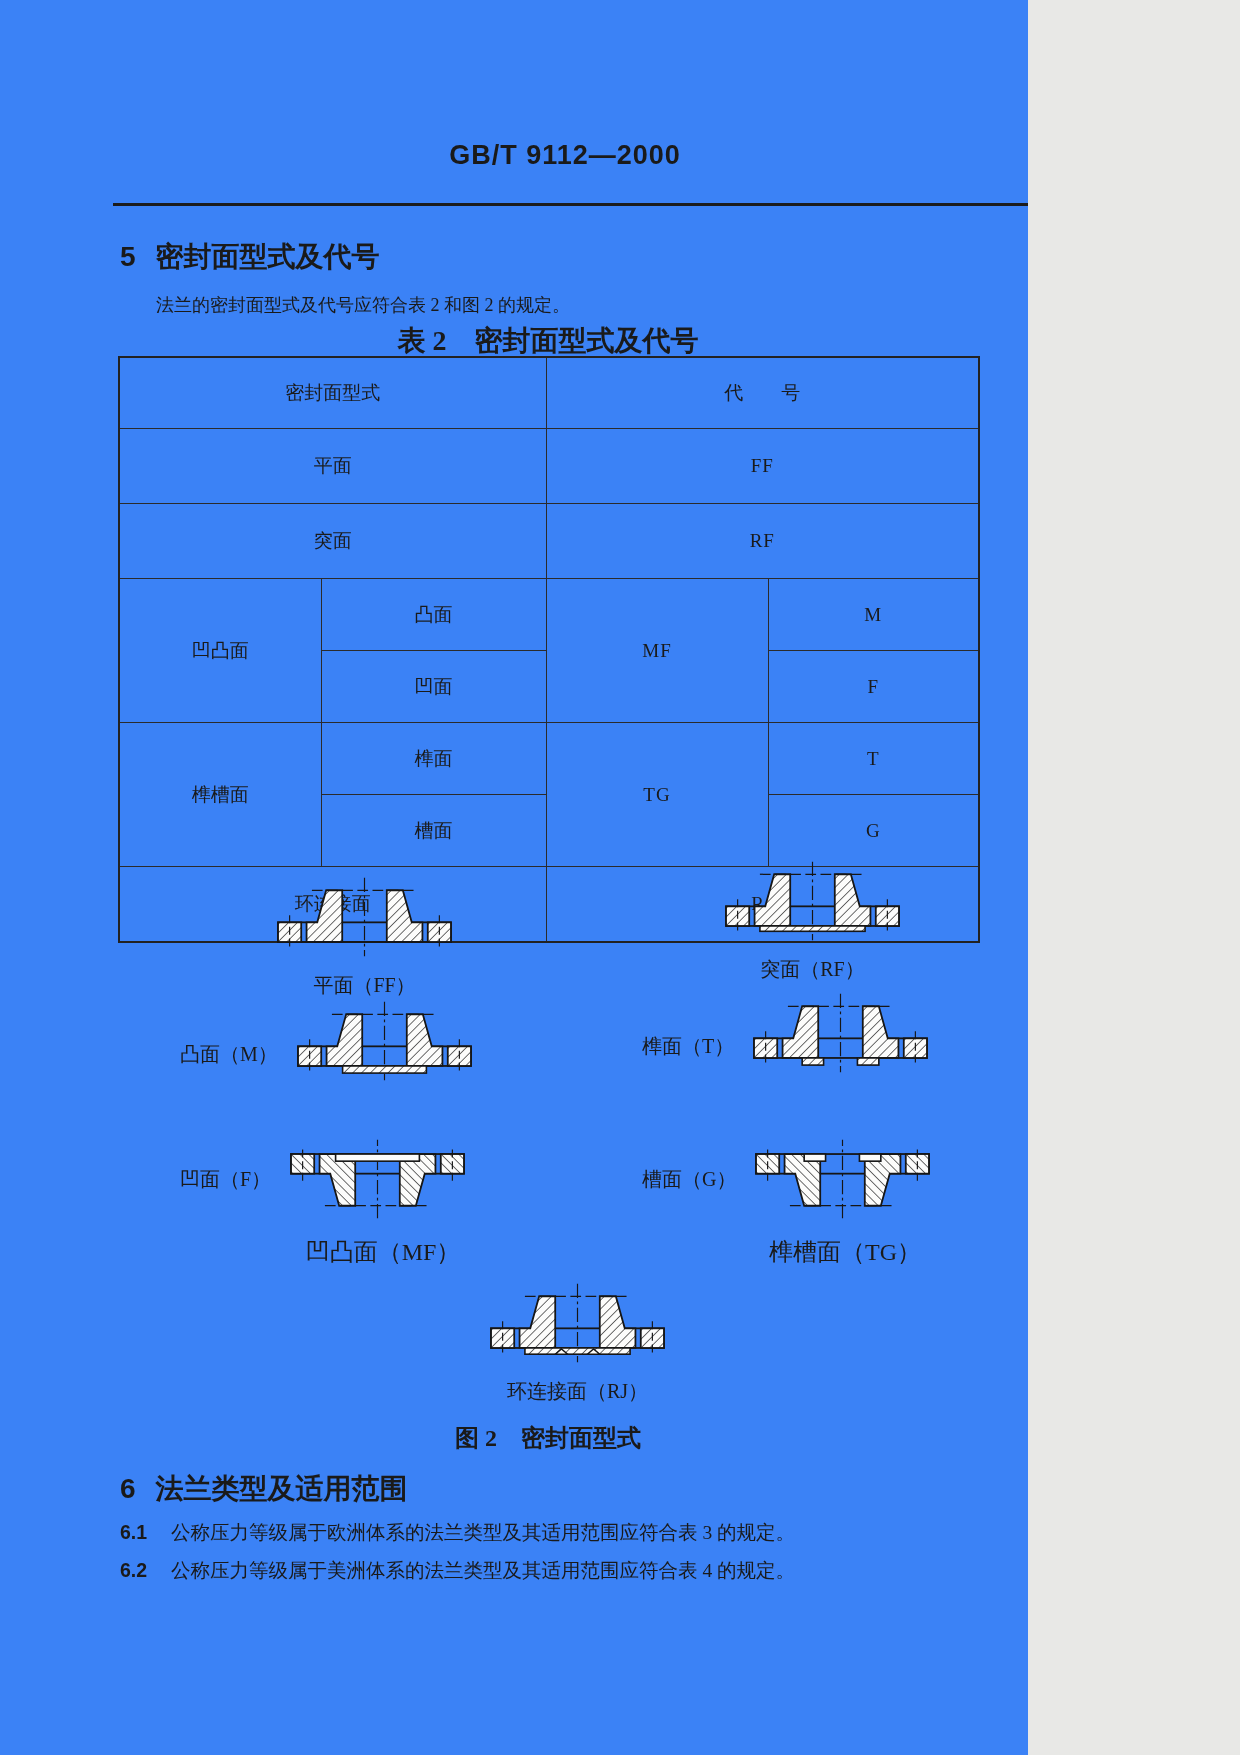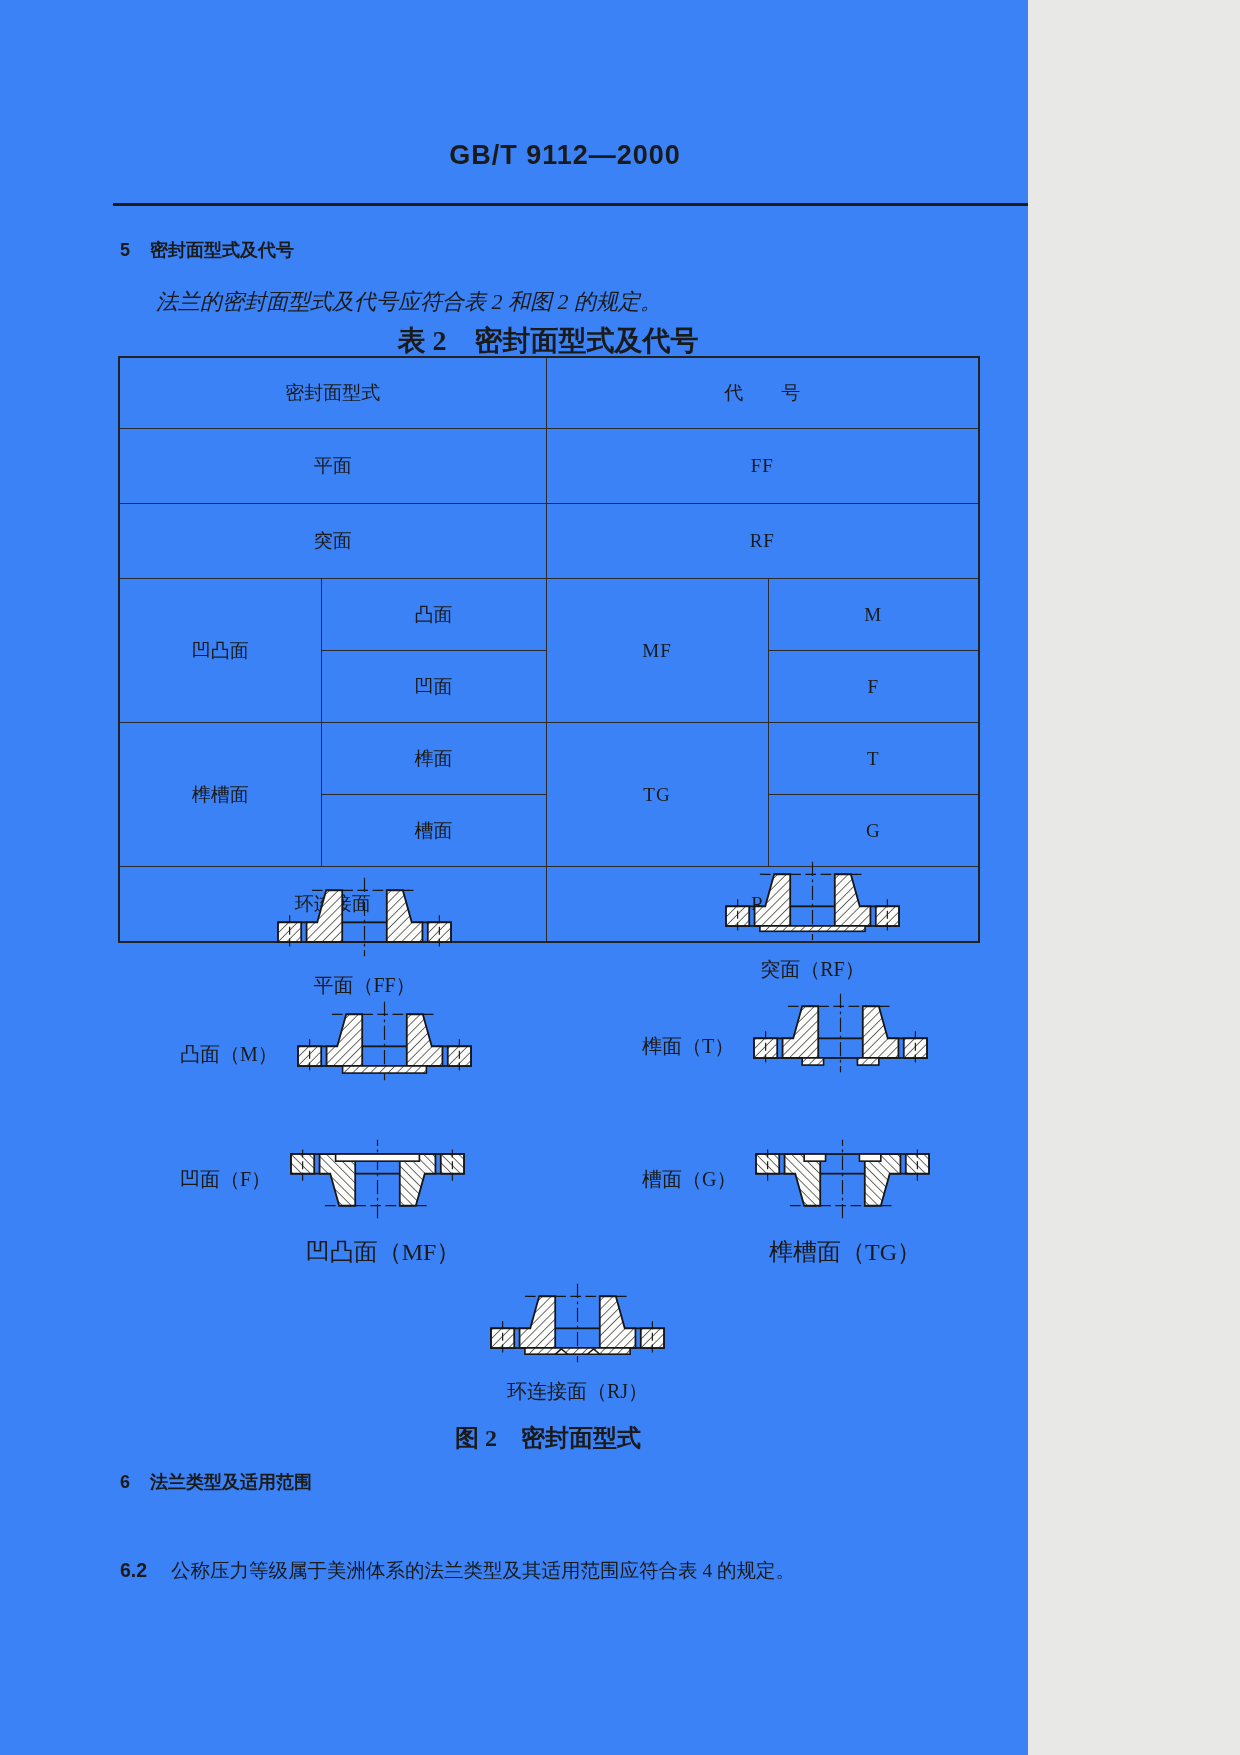--- a/index.html
+++ b/index.html
@@ -11,25 +11,25 @@
     color:#1a1a1a;
     overflow:hidden;
   }
   .doc-code{
     position:absolute;top:140px;left:0;width:1130px;
     text-align:center;font-weight:bold;font-size:27px;letter-spacing:1px;
     font-family:"Liberation Sans","DejaVu Sans",sans-serif;
   }
   .header-rule{position:absolute;top:203px;left:113px;width:1014px;height:3px;background:#1c1c1c;}
   .scan-dot{position:absolute;top:87px;left:1080px;width:4px;height:4px;border-radius:50%;background:#444;}
-  .sec-heading{position:absolute;left:120px;font-size:18px;font-weight:bold;}
+  .sec-heading{position:absolute;left:120px;font-size:28px;font-weight:bold;}
   .sec-heading .num{margin-right:20px;font-family:"Liberation Sans","DejaVu Sans",sans-serif;}
   .h5{top:238px;}
   .h6{top:1470px;}
-  .body-par{position:absolute;top:287px;left:156px;margin:0;font-size:22px;font-style:italic;}
+  .body-par{position:absolute;top:293px;left:156px;margin:0;font-size:18px;}
   .tbl-caption{position:absolute;top:322px;left:118px;width:860px;text-align:center;font-weight:bold;font-size:28px;}
   table.t2{
     position:absolute;top:356px;left:118px;width:860px;
     border-collapse:collapse;table-layout:fixed;
     font-size:19px;
   }
   table.t2 td{
     border:1.5px solid #2b2b2b;
     text-align:center;vertical-align:middle;
     padding:8px;
@@ -210,19 +210,22 @@
     </div>
 
   </div>
 
   <div class="fig-caption">图 2　密封面型式</div>
 
   <div class="sec-heading h6">
     <span class="num">6</span><span>法兰类型及适用范围</span>
   </div>
 
+  <p class="clause c61">
+    <span class="cnum">6.1</span><span>公称压力等级属于欧洲体系的法兰类型及其适用范围应符合表 3 的规定。</span>
+  </p>
   <p class="clause c62">
     <span class="cnum">6.2</span><span>公称压力等级属于美洲体系的法兰类型及其适用范围应符合表 4 的规定。</span>
   </p>
 
   <div class="page-number">3</div>
 
 </div>
 
 </body></html>

